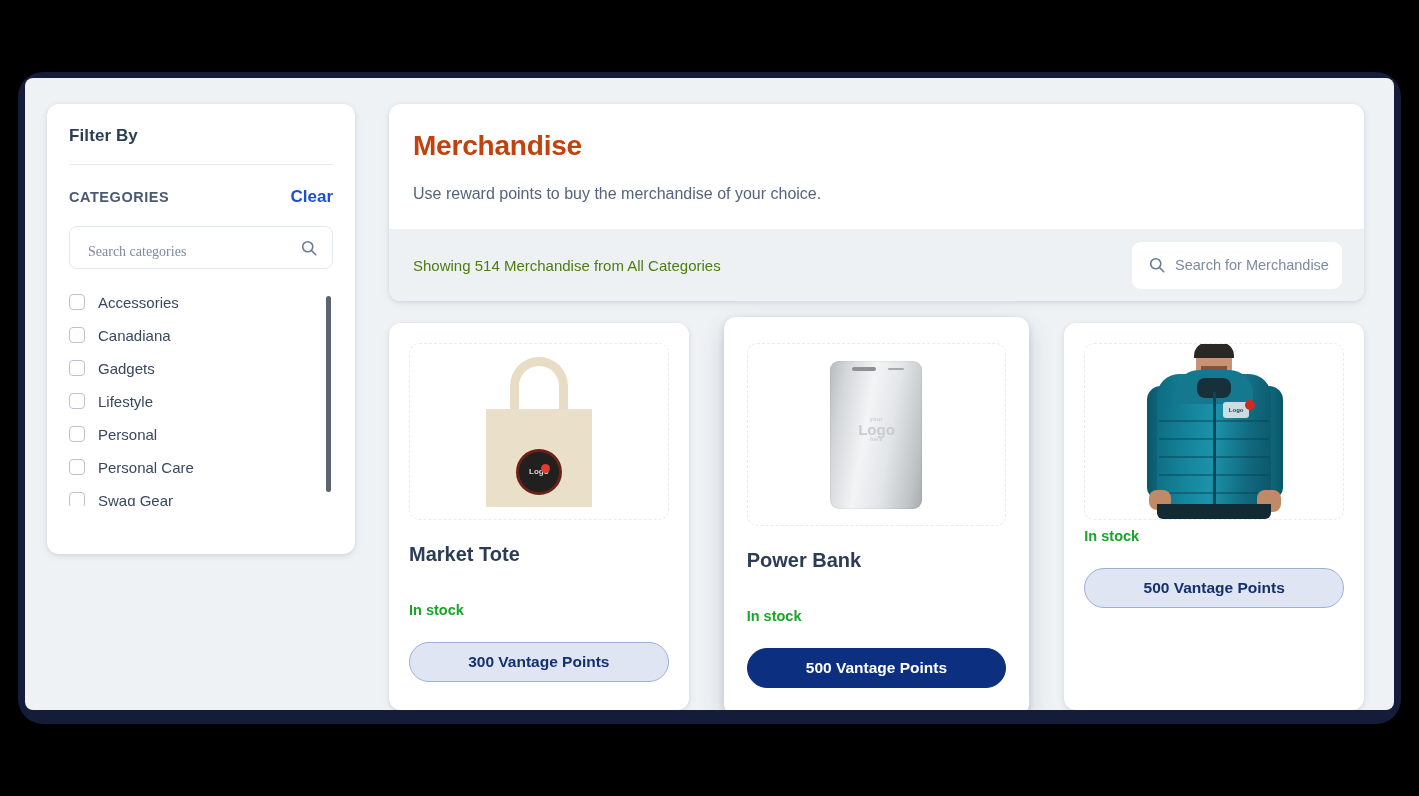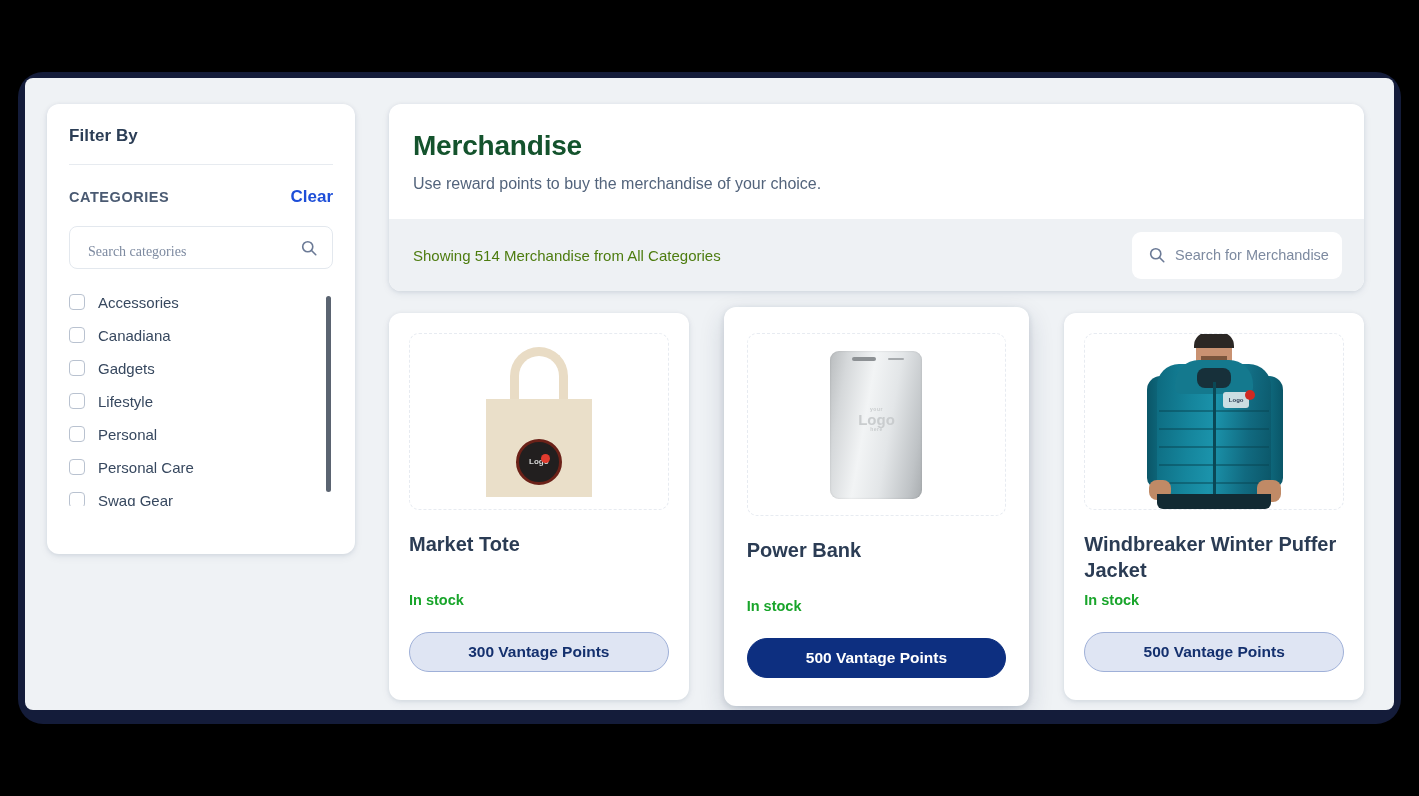--- a/index.html
+++ b/index.html
@@ -162,23 +162,23 @@
     background: #ffffff;
     border-radius: 12px;
     box-shadow: 0 1px 4px rgba(23,43,77,.10), 0 3px 10px rgba(23,43,77,.06);
     overflow: hidden;
     margin-bottom: 22px;
   }
   .head-top { padding: 26px 24px 26px 24px; }
   .head-title {
     font-size: 28px;
     font-weight: bold;
-    color: #14532d;
+    color: #c2410c;
     letter-spacing: -.2px;
-    margin-bottom: 13px;
+    margin-bottom: 23px;
   }
   .head-sub {
     font-size: 16px;
     color: #53647c;
   }
 
   .head-bar {
     background: #eef1f4;
     display: flex;
     align-items: center;
@@ -538,21 +538,20 @@
                 <div class="j-seam" style="top:148px"></div>
                 <div class="j-logo">
                     <span>Logo</span>
                   </div>
                 <div class="j-logo-dot"></div>
                 <div class="j-hand-l"></div>
                 <div class="j-hand-r"></div>
                 <div class="j-bottom"></div>
               </div>
             </div>
-            <h3 class="prod-name">Windbreaker Winter Puffer Jacket</h3>
             <div class="stock">In stock</div>
             <button class="pts-btn">500 Vantage Points</button>
           </article>
 
         </section>
       </main>
     </div>
   </div>
 </div>
 

